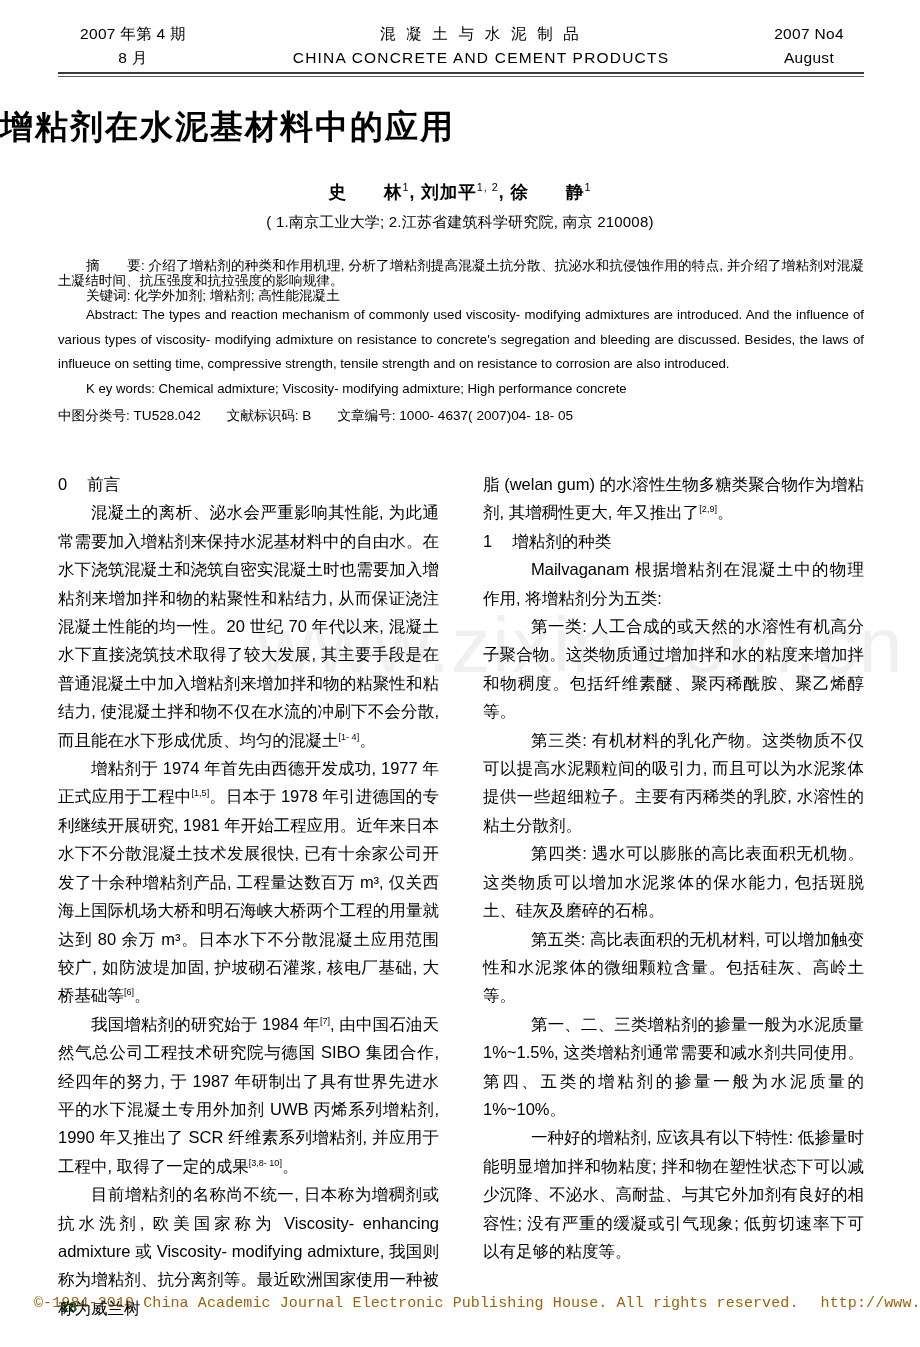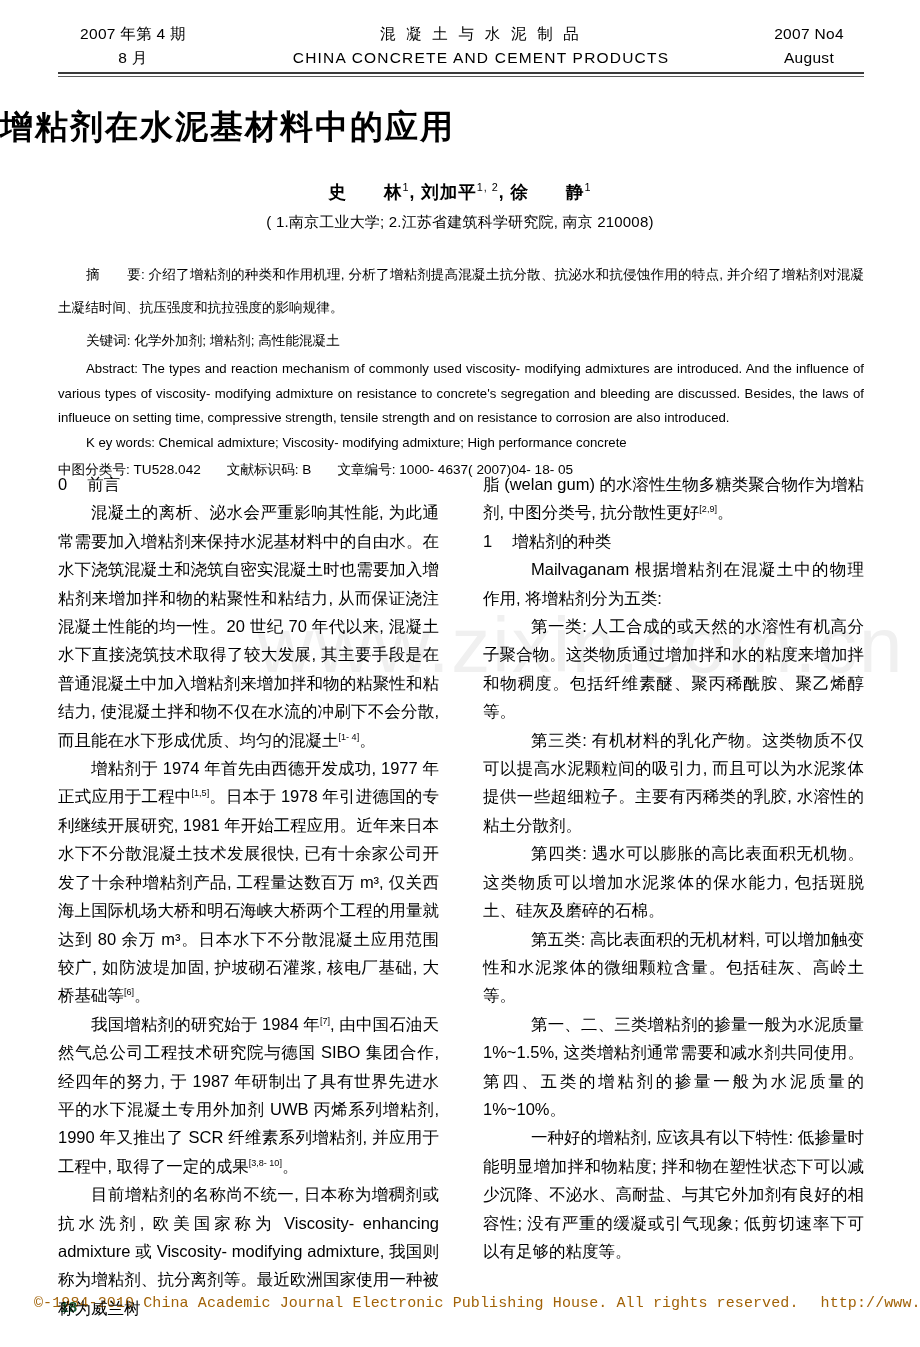--- a/index.html
+++ b/index.html
@@ -42,21 +42,21 @@
   }
   sup{font-size:.62em;font-weight:normal;vertical-align:super;line-height:0;}
   .affil{
     position:absolute;left:0;top:213px;width:920px;text-align:center;
     font-size:15px;letter-spacing:.2px;
   }
 
   
   .absblock{position:absolute;left:58px;top:258px;width:806px;}
   .p-cn{
-    font-size:13.6px;line-height:33px;text-align:justify;
+    font-size:13.6px;line-height:15px;text-align:justify;
     text-justify:inter-ideograph;margin:0;
   }
   .p-cn.ind{text-indent:28px;}
   .p-en{
     font-size:13.2px;line-height:24.5px;text-align:justify;margin:0;
     font-family:"Liberation Sans","DejaVu Sans",sans-serif;
   }
   .p-en.ind{text-indent:28px;}
   .clsline{font-size:13.6px;line-height:26px;margin-top:2px;}
   .clsline .gap{display:inline-block;width:26px;}
@@ -149,21 +149,21 @@
 
     <div class="col col-l">
       <p class="head"><span>0</span><span class="gp"></span><span>前言</span></p>
       <p class="ind"><span>混凝土的离析、泌水会严重影响其性能, 为此通常需要加入增粘剂来保持水泥基材料中的自由水。在水下浇筑混凝土和浇筑自密实混凝土时也需要加入增粘剂来增加拌和物的粘聚性和粘结力, 从而保证浇注混凝土性能的均一性。20 世纪 70 年代以来, 混凝土水下直接浇筑技术取得了较大发展, 其主要手段是在普通混凝土中加入增粘剂来增加拌和物的粘聚性和粘结力, 使混凝土拌和物不仅在水流的冲刷下不会分散, 而且能在水下形成优质、均匀的混凝土</span><sup>[1- 4]</sup><span>。</span></p>
       <p class="ind"><span>增粘剂于 1974 年首先由西德开发成功, 1977 年正式应用于工程中</span><sup>[1,5]</sup><span>。日本于 1978 年引进德国的专利继续开展研究, 1981 年开始工程应用。近年来日本水下不分散混凝土技术发展很快, 已有十余家公司开发了十余种增粘剂产品, 工程量达数百万 m³, 仅关西海上国际机场大桥和明石海峡大桥两个工程的用量就达到 80 余万 m³。日本水下不分散混凝土应用范围较广, 如防波堤加固, 护坡砌石灌浆, 核电厂基础, 大桥基础等</span><sup>[6]</sup><span>。</span></p>
       <p class="ind"><span>我国增粘剂的研究始于 1984 年</span><sup>[7]</sup><span>, 由中国石油天然气总公司工程技术研究院与德国 SIBO 集团合作, 经四年的努力, 于 1987 年研制出了具有世界先进水平的水下混凝土专用外加剂 UWB 丙烯系列增粘剂, 1990 年又推出了 SCR 纤维素系列增粘剂, 并应用于工程中, 取得了一定的成果</span><sup>[3,8- 10]</sup><span>。</span></p>
       <p class="ind">目前增粘剂的名称尚不统一, 日本称为增稠剂或抗水洗剂, 欧美国家称为 Viscosity- enhancing admixture 或 Viscosity- modifying admixture, 我国则称为增粘剂、抗分离剂等。最近欧洲国家使用一种被称为威兰树</p>
     </div>
 
     <div class="col col-r">
-      <p><span>脂 (welan gum) 的水溶性生物多糖类聚合物作为增粘剂, 中图分类号, 抗分散性更好</span><sup>[2,9]</sup><span>。</span></p>
+      <p><span>脂 (welan gum) 的水溶性生物多糖类聚合物作为增粘剂, 其增稠性更大, 年又推出了</span><sup>[2,9]</sup><span>。</span></p>
       <p class="head"><span>1</span><span class="gp"></span><span>增粘剂的种类</span></p>
       <p class="ind2">Mailvaganam 根据增粘剂在混凝土中的物理作用, 将增粘剂分为五类:</p>
       <p class="ind2">第一类: 人工合成的或天然的水溶性有机高分子聚合物。这类物质通过增加拌和水的粘度来增加拌和物稠度。包括纤维素醚、聚丙稀酰胺、聚乙烯醇等。</p>
       <p class="ind2">第三类: 有机材料的乳化产物。这类物质不仅可以提高水泥颗粒间的吸引力, 而且可以为水泥浆体提供一些超细粒子。主要有丙稀类的乳胶, 水溶性的粘土分散剂。</p>
       <p class="ind2">第四类: 遇水可以膨胀的高比表面积无机物。这类物质可以增加水泥浆体的保水能力, 包括斑脱土、硅灰及磨碎的石棉。</p>
       <p class="ind2">第五类: 高比表面积的无机材料, 可以增加触变性和水泥浆体的微细颗粒含量。包括硅灰、高岭土等。</p>
       <p class="ind2">第一、二、三类增粘剂的掺量一般为水泥质量 1%~1.5%, 这类增粘剂通常需要和减水剂共同使用。 第四、五类的增粘剂的掺量一般为水泥质量的 1%~10%。</p>
       <p class="ind2">一种好的增粘剂, 应该具有以下特性: 低掺量时能明显增加拌和物粘度; 拌和物在塑性状态下可以减少沉降、不泌水、高耐盐、与其它外加剂有良好的相容性; 没有严重的缓凝或引气现象; 低剪切速率下可以有足够的粘度等。</p>
     </div>
 

